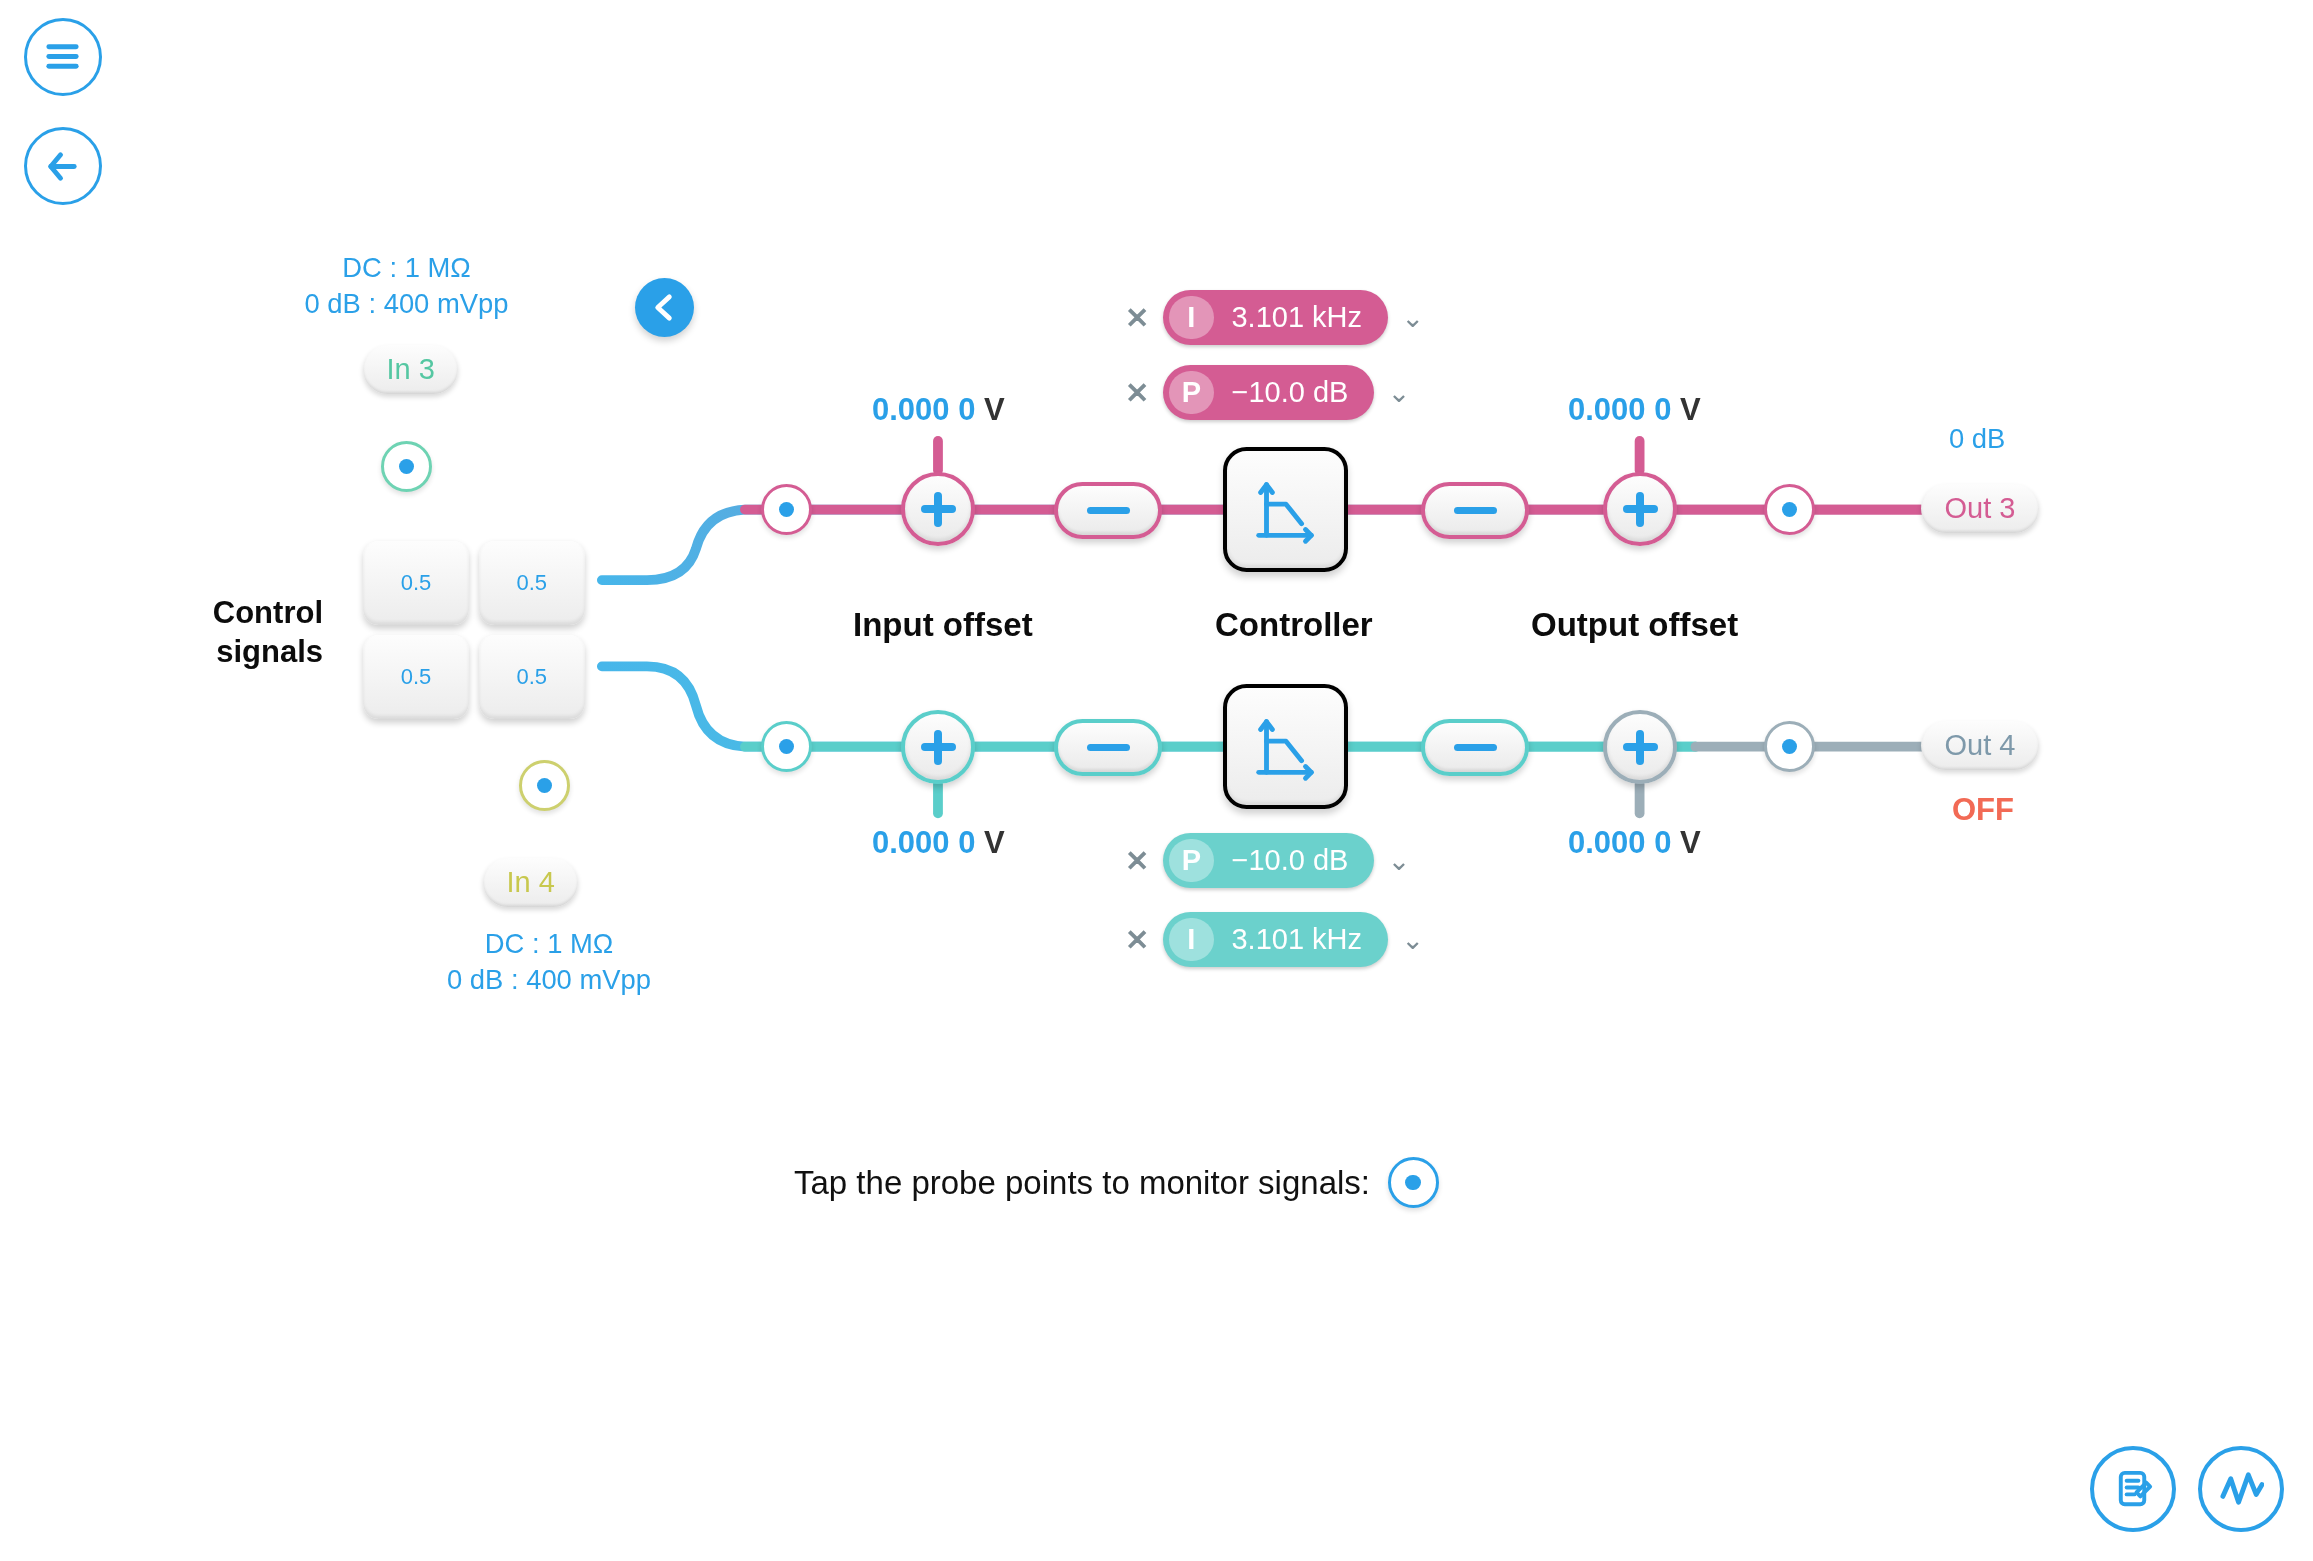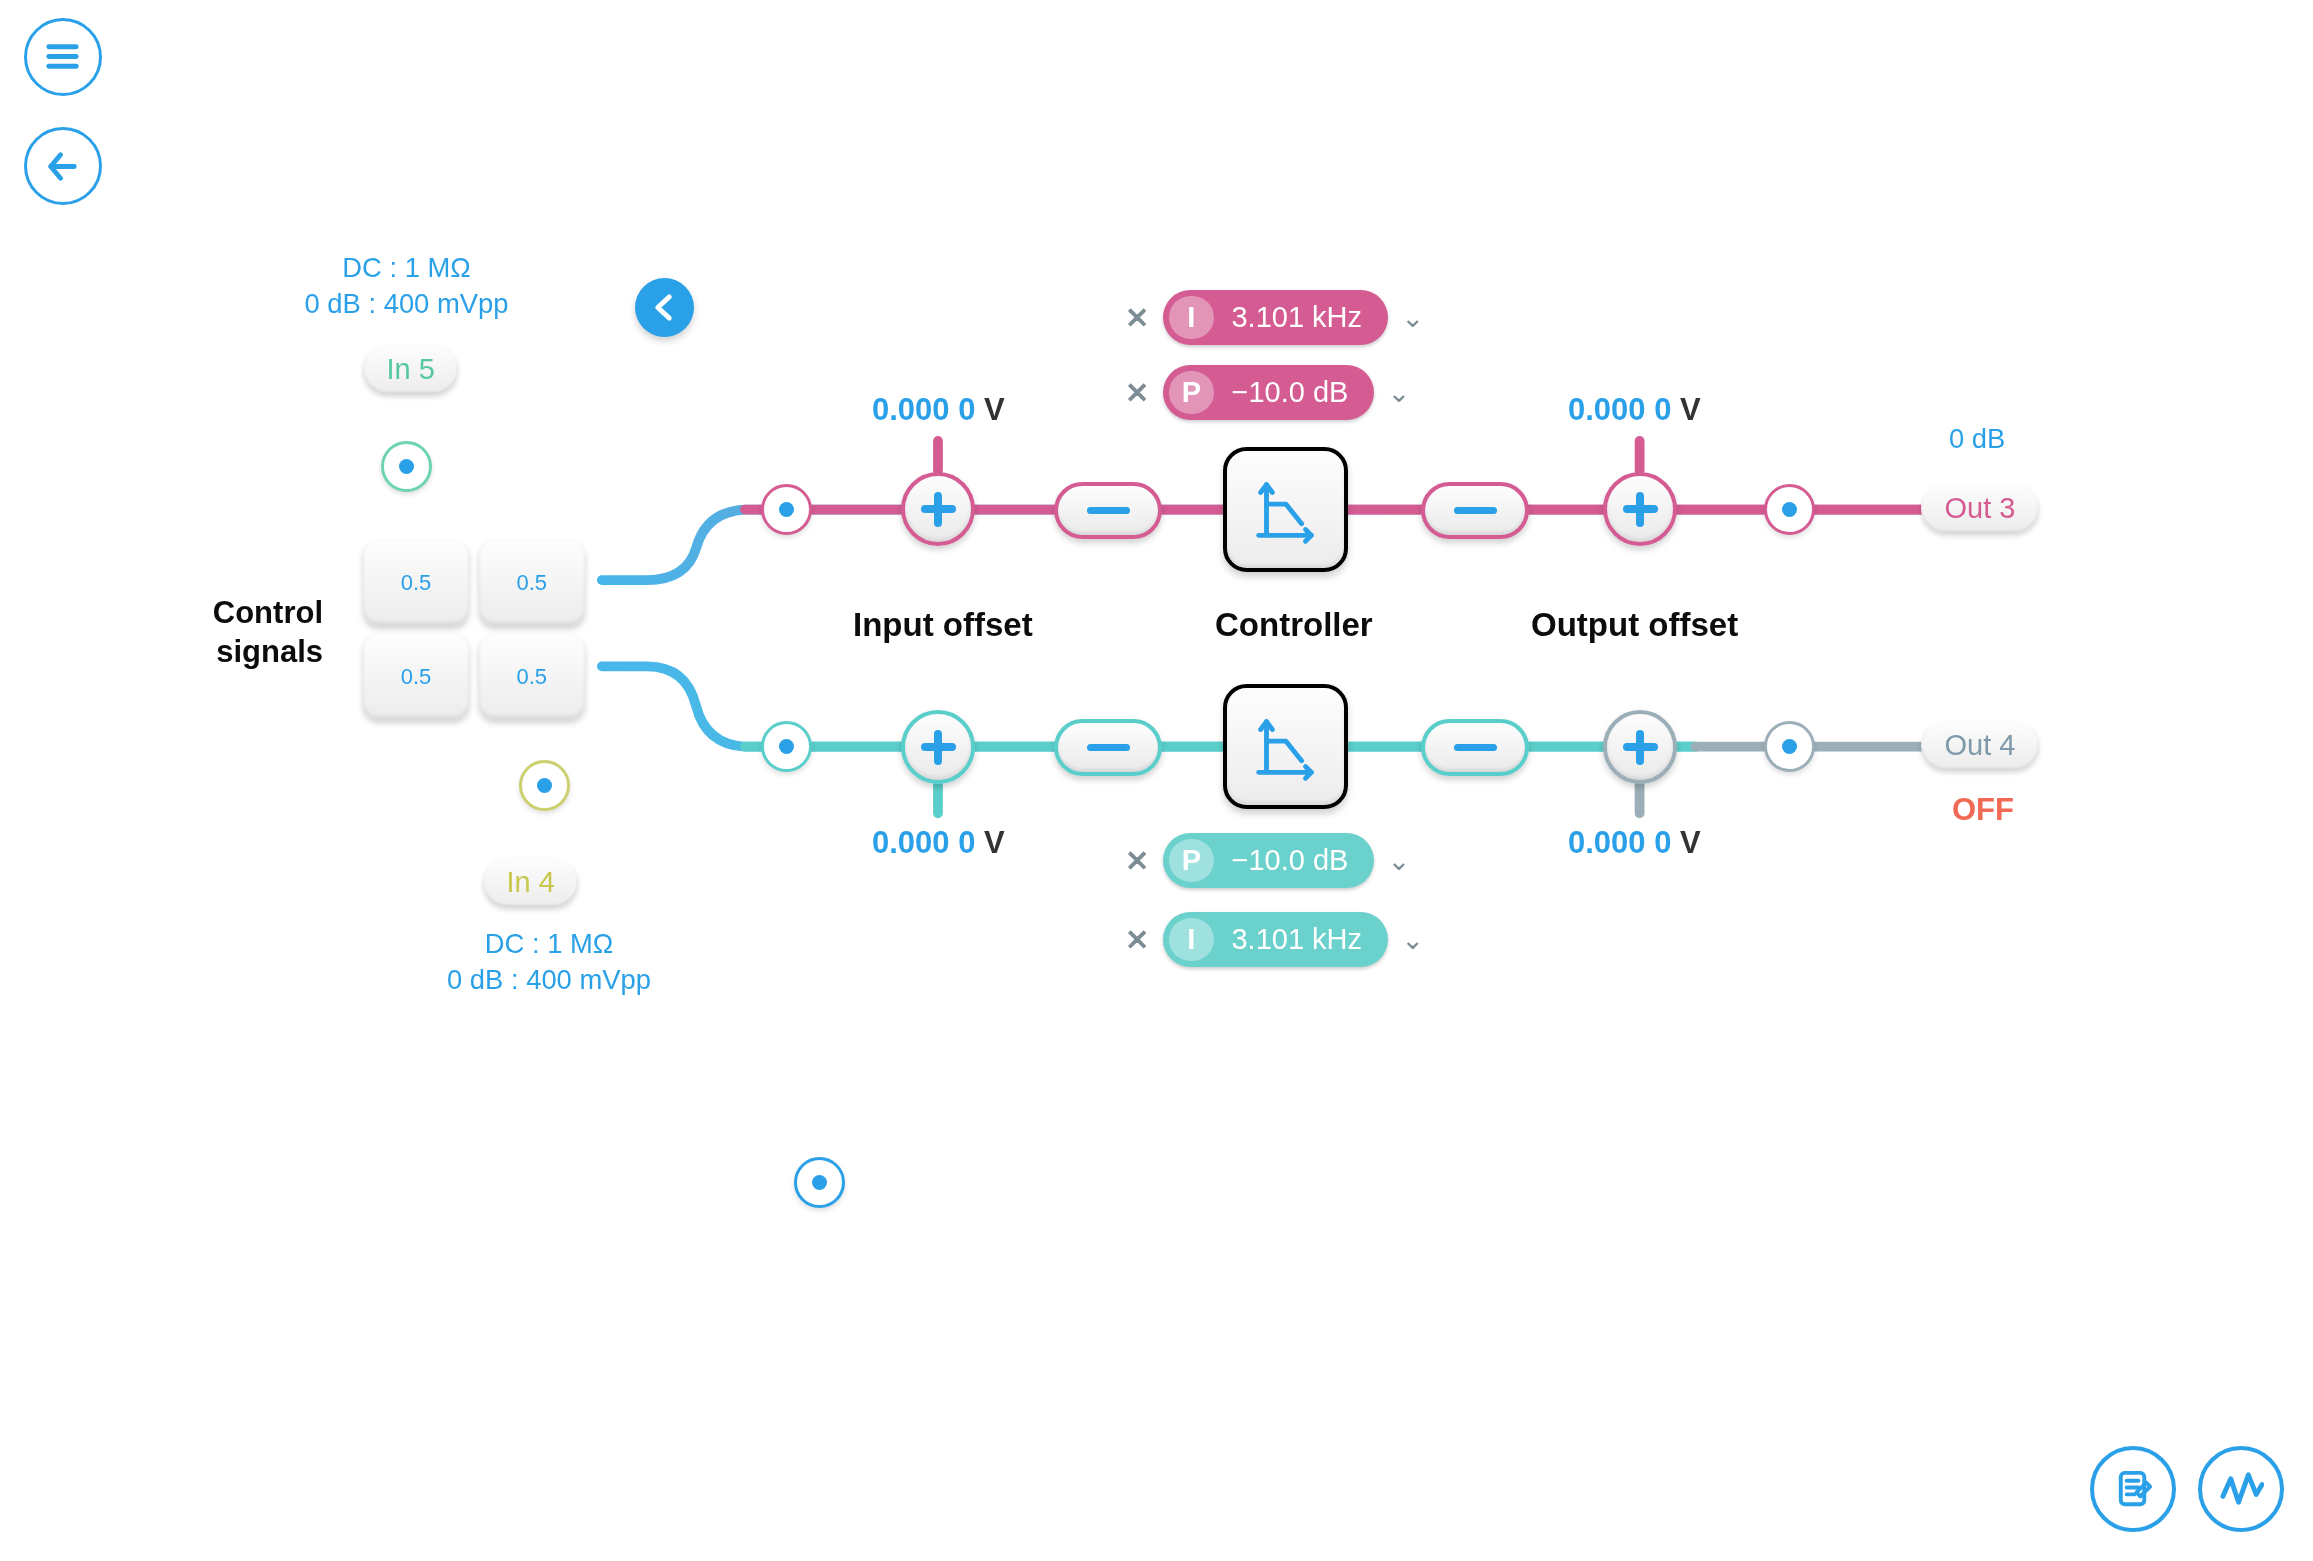--- a/index.html
+++ b/index.html
@@ -259,21 +259,21 @@
   <svg width="29" height="29" viewBox="0 0 30 30" fill="none" stroke-width="5" stroke-linecap="round" stroke-linejoin="round">
     <polyline points="20,4 8,15 20,26"></polyline>
   </svg>
 </div>
 
 <div class="smalltxt" style="left:294px; top:250px; width:225px;">
   <span>DC : 1 MΩ</span><br>
   <span>0 dB : 400 mVpp</span>
 </div>
 <div class="iopill pill-green" style="left:363px; top:345px;">
-  <span>In 5</span>
+  <span>In 3</span>
 </div>
 <div class="probe ring-green" style="left:381px; top:441px;"></div>
 
 <div class="lbl" style="left:196px; top:594px; font-size:31px; text-align:right; width:127px; line-height:1.25;"><span style="white-space:pre-line;">Control
 signals</span></div>
 <div class="matrix" style="left:363px; top:541px;">
   <div class="mcell">
       <span>0.5</span>
     </div>
   <div class="mcell">
@@ -406,20 +406,21 @@
 </div>
 
 <div class="probe ring-grey" style="left:1764px; top:721px;"></div>
 
 <div class="iopill pill-grey" style="left:1921px; top:721px;text-align:right;">
   <span>Out 4</span>
 </div>
 <div class="offtxt" style="left:1952px; top:792px;">OFF</div>
 
 <div class="hint" style="left:794px; top:1157px;">
+  <span>Tap the probe points to monitor signals:</span>
   <span class="probe ring-blue" style="position:relative;"></span>
 </div>
 
 <div class="brbtn" style="right:137px; bottom:29px;">
   <svg width="45" height="45" viewBox="0 0 46 46" fill="none" stroke="#2aa0e8" stroke-width="4" stroke-linecap="round" stroke-linejoin="round">
     <rect x="10" y="6" width="24" height="32" rx="4"></rect>
     <line x1="16" y1="14" x2="28" y2="14"></line>
       <line x1="16" y1="21" x2="28" y2="21"></line>
       <line x1="16" y1="28" x2="24" y2="28"></line>
     <path d="M 30 30 L 40 20 L 36 16 L 26 26 Z"></path>

